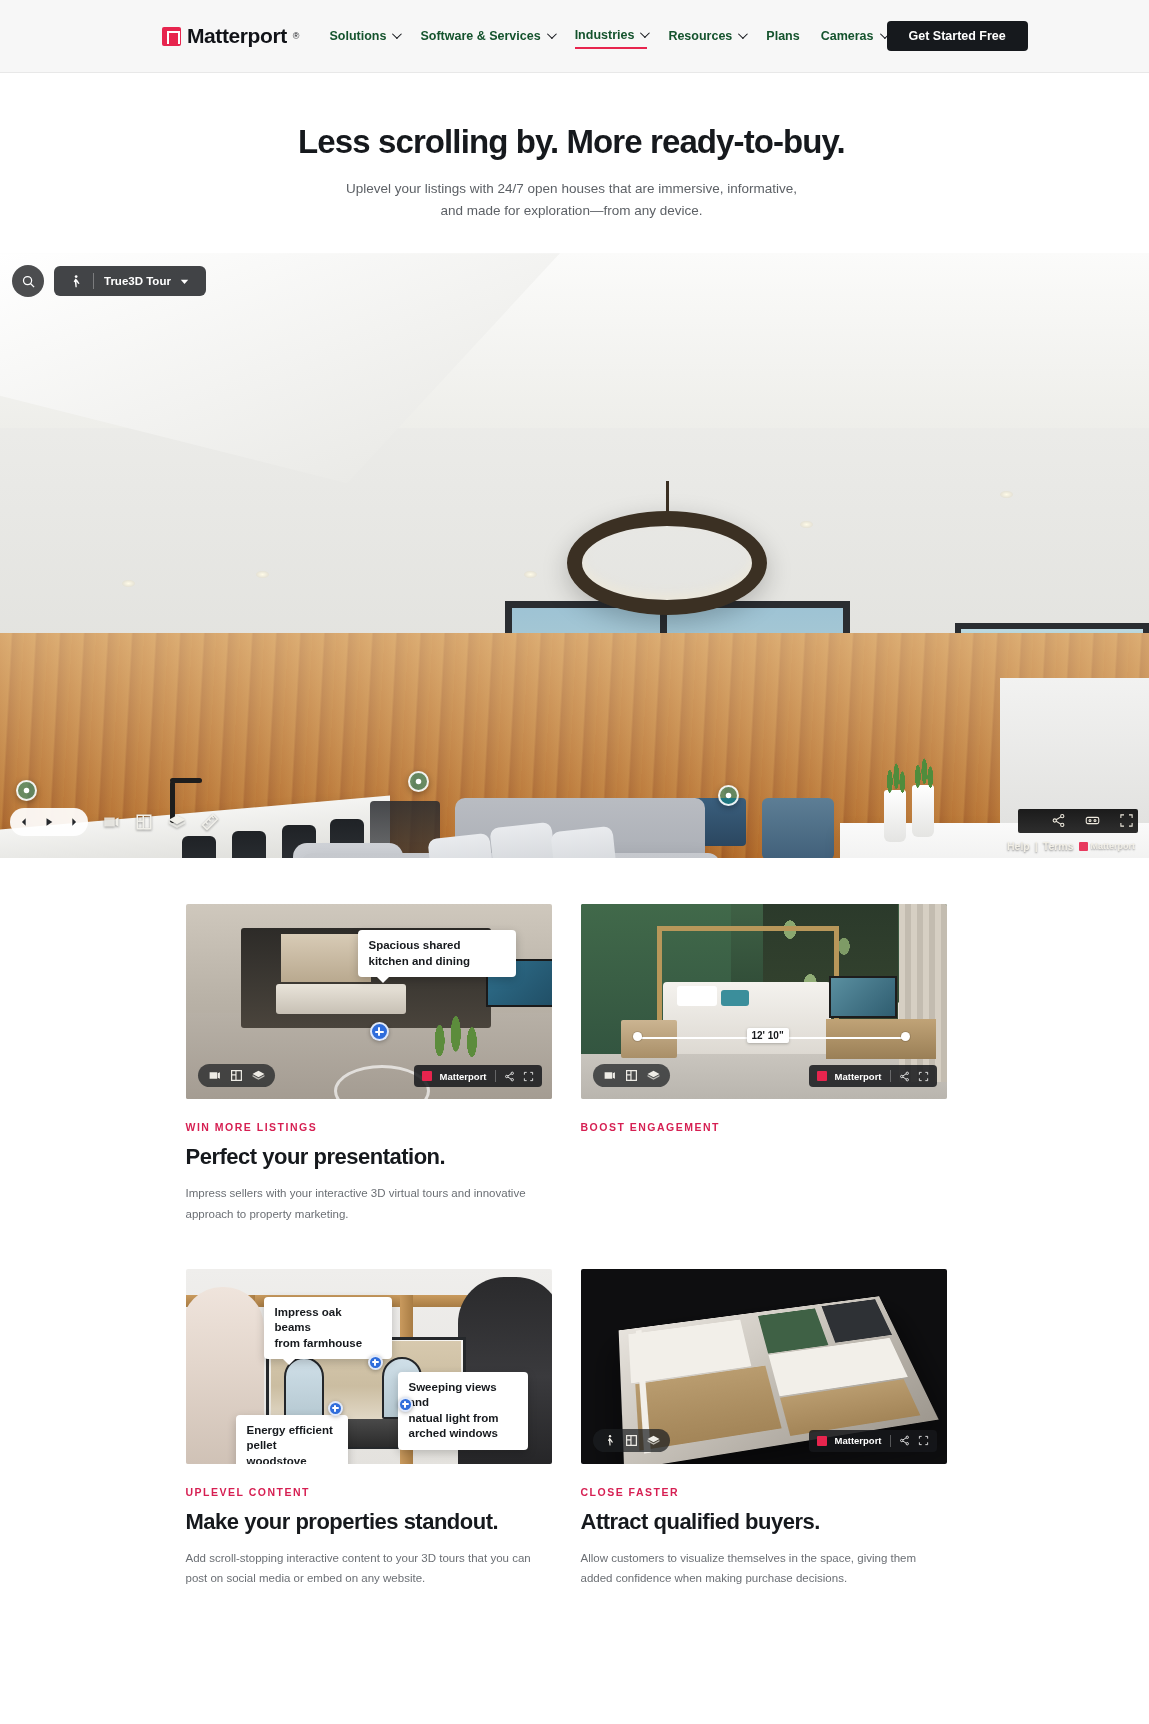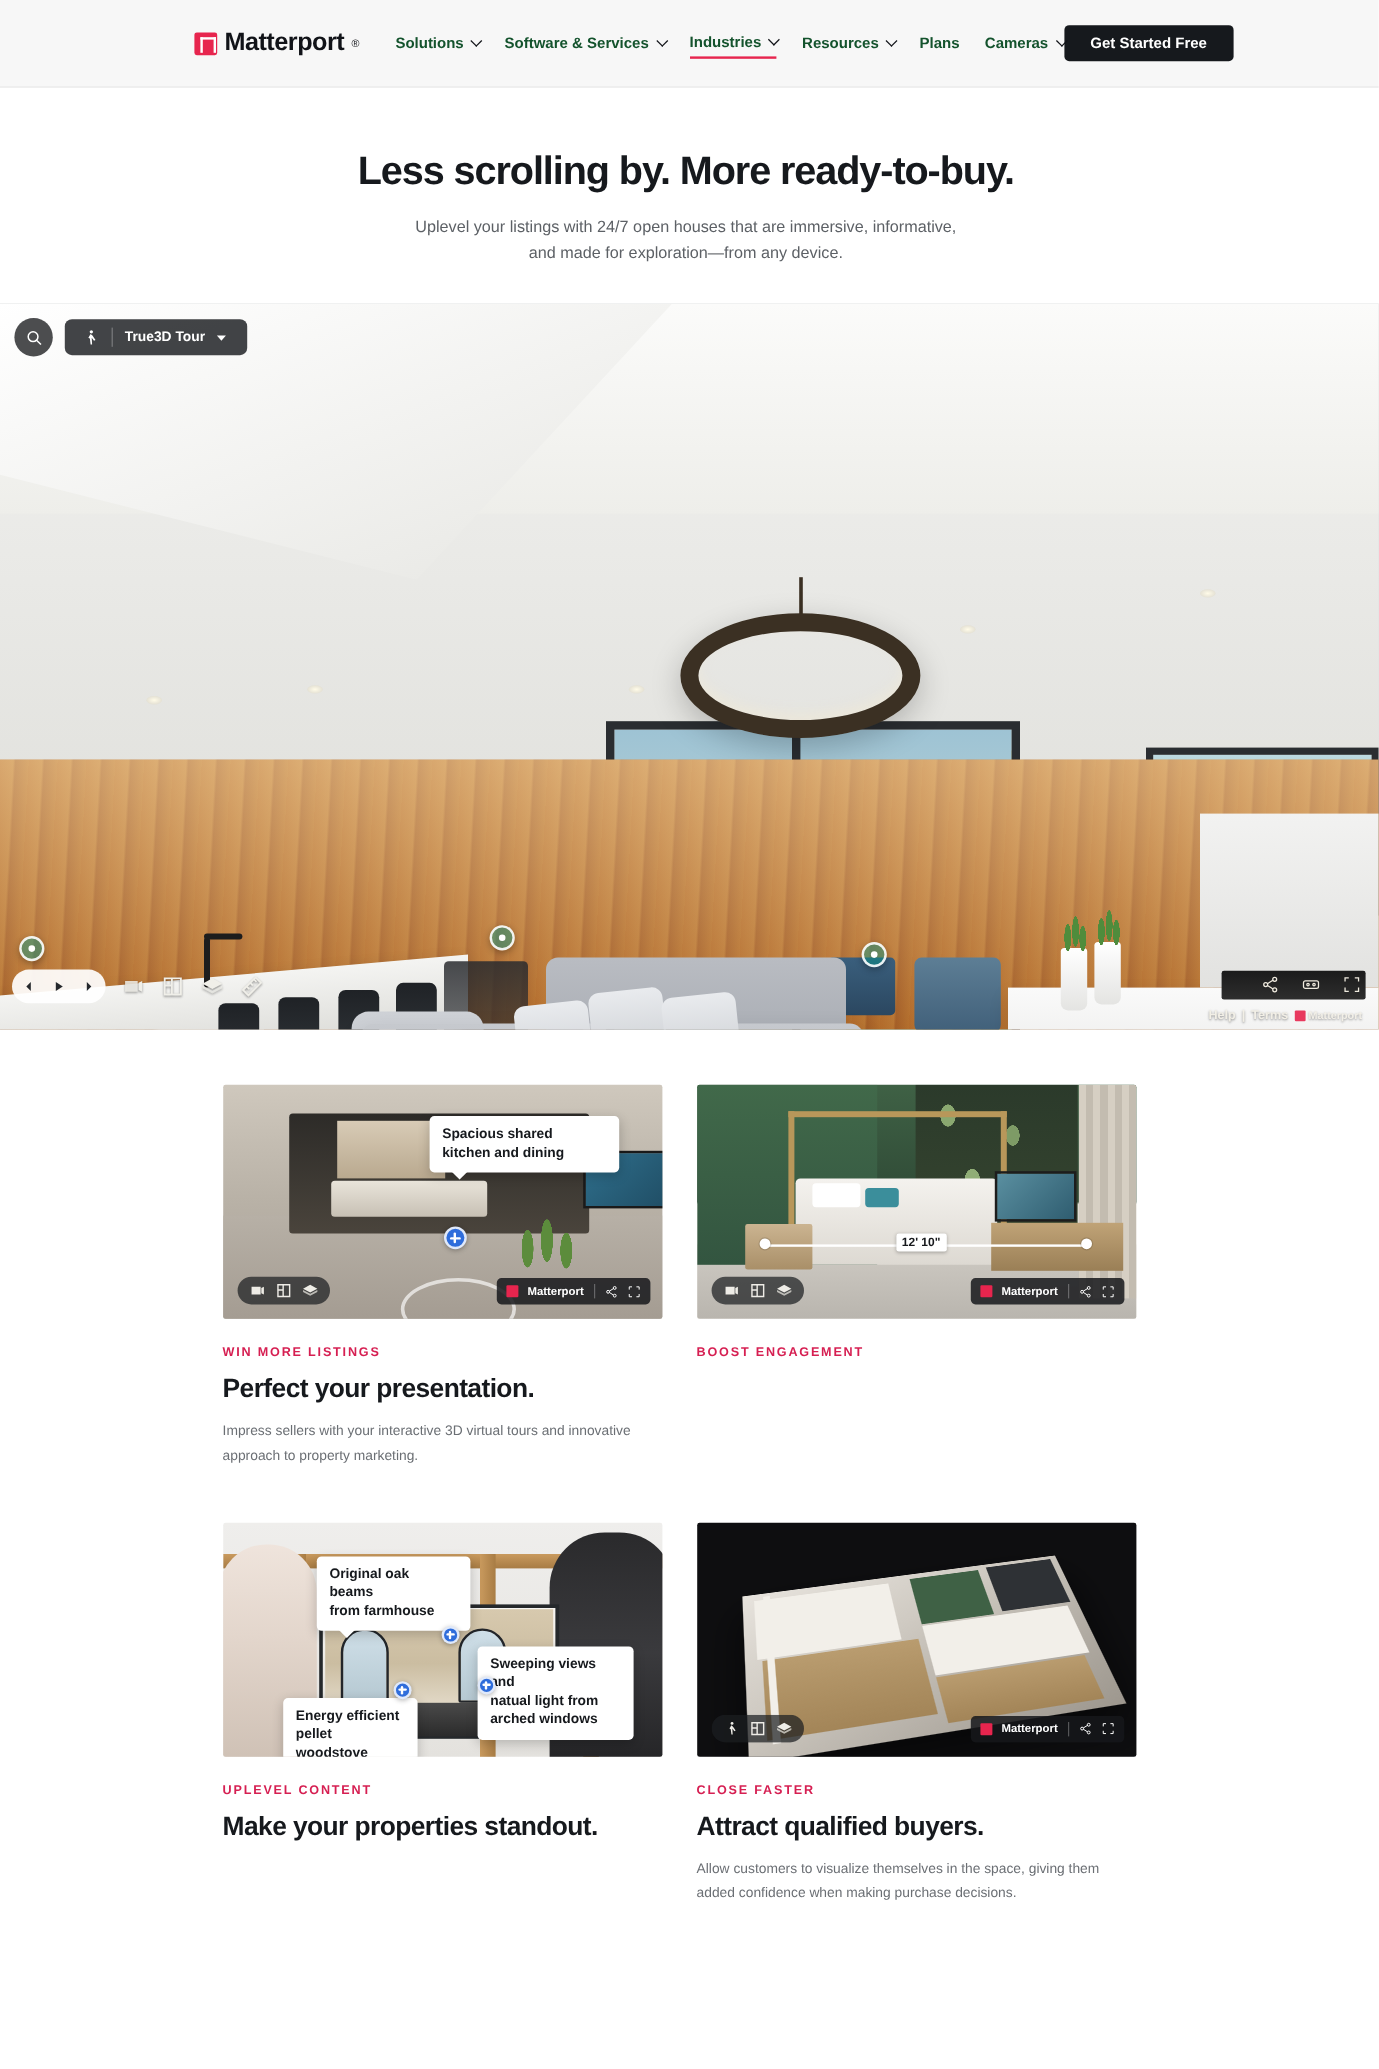--- a/index.html
+++ b/index.html
@@ -949,33 +949,34 @@
       <div class="post" style="left:56px; top:26px;"></div>
       <div class="post" style="left:214px; top:26px;"></div>
       <div class="post" style="left:300px; top:26px;"></div>
       <div class="person-l"></div>
       <div class="person-r"></div>
       <div class="laptop"></div>
       <div class="laptop-img"></div>
       <div class="arch" style="left:98px; top:88px;"></div>
       <div class="arch" style="left:196px; top:88px;"></div>
       <div class="base"></div>
-      <div class="tooltip" style="left:78px; top:28px; width:128px;">Original oak beams
+      <div class="tooltip" style="left:78px; top:28px; width:128px;">Impress oak beams
 from farmhouse</div>
       <div class="tooltip no-tail" style="left:212px; top:103px; width:130px;">Sweeping views and
 natual light from
 arched windows</div>
       <div class="tooltip no-tail" style="left:50px; top:146px; width:112px;">Energy efficient
 pellet woodstove</div>
       <div class="plus-dot sm" style="left:182px; top:86px;"></div>
       <div class="plus-dot sm" style="left:212px; top:128px;"></div>
       <div class="plus-dot sm" style="left:142px; top:132px;"></div>
     </div>
     <div class="kicker">UPLEVEL CONTENT</div>
     <h2 class="card-title">Make your properties standout.</h2>
+    <p class="card-body">Add scroll-stopping interactive content to your 3D tours that you can post on social media or embed on any website.</p>
   </article>
 
   <article class="card">
     <div class="card-media c4">
       <div class="dollhouse">
         <div class="dh-wall" style="left:10px; top:8px; width:120px; height:70px;"></div>
         <div class="dh-room" style="left:14px; top:80px; width:130px; height:80px;"></div>
         <div class="dh-green" style="left:150px; top:6px; width:64px; height:58px;"></div>
         <div class="dh-wall" style="left:150px; top:66px; width:130px; height:56px;"></div>
         <div class="dh-room" style="left:150px; top:124px; width:125px; height:46px;"></div>

